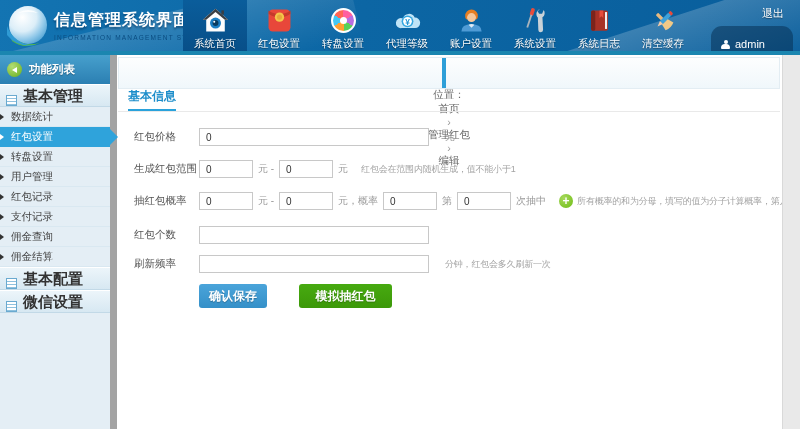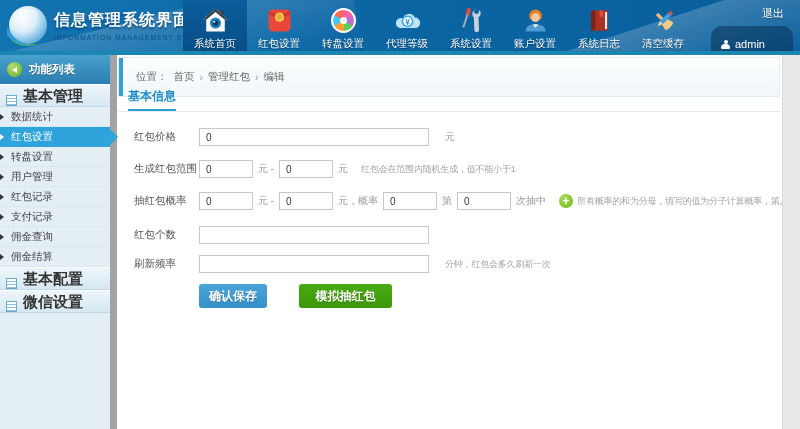--- a/index.html
+++ b/index.html
@@ -55,23 +55,23 @@
   .tri{width:0;height:0;border-left:4px solid #333;border-top:3px solid transparent;border-bottom:3px solid transparent;flex:none;}
   .side-item.active{background:#2fa3db;color:#fff;border-bottom-color:#2fa3db;}
   .side-item.active .tri{border-left-color:#fff;}
   .side-item.active .notch{position:absolute;right:-8px;top:50%;margin-top:-8px;width:0;height:0;
     border-left:8px solid #2fa3db;border-top:8px solid transparent;border-bottom:8px solid transparent;}
 
   
   #content{position:absolute;left:111px;top:55px;right:17px;bottom:0;background:#fff;}
   #gutter{position:absolute;right:0;top:55px;width:17px;bottom:0;background:#e9e9e9;border-left:1px solid #d9d9d9;}
 
-  #crumb{position:absolute;left:7px;top:2px;right:3px;height:40px;box-sizing:border-box;
+  #crumb{position:absolute;left:7px;top:2px;right:3px;height:32px;box-sizing:border-box;
     background:linear-gradient(#fdfefe,#f0f7fb);border:1px solid #e3edf3;display:flex;align-items:center;
-    font-size:10.5px;color:#666;}
+    font-size:10.5px;color:#666;flex-direction:column;}
   #crumb::before{content:"";width:4px;height:100%;background:#2e9fd8;margin-right:10px;flex:none;}
   #crumb .bc{margin:0 3px;}
   #crumb .sep{color:#999;margin:0 2px;}
   #crumb .link{cursor:pointer;}
 
   #tab{position:absolute;left:17px;top:33px;font-size:12px;font-weight:bold;color:#1c8dca;
     padding-bottom:4px;border-bottom:3px solid #2aa2db;cursor:pointer;}
   #tab-divider{position:absolute;left:7px;right:3px;top:56px;height:1px;background:#e9e9e9;}
 
   .frow{position:absolute;left:23px;display:flex;align-items:center;height:20px;white-space:nowrap;}
@@ -161,41 +161,41 @@
             <circle cx="16" cy="17" r="7" fill="#35a7e0"></circle>
             <circle cx="16" cy="17" r="5.2" fill="#ffffff"></circle>
             <text x="16" y="21" font-size="10" font-weight="bold" text-anchor="middle" fill="#2496d4">¥</text>
           </svg>
         </span>
         <span class="nlabel">代理等级</span>
       </div>
       <div class="nav-item">
         <span class="nicon">
           <svg viewBox="0 0 32 32">
+            <path d="M16 3 a7.5 7.5 0 0 1 7.5 8 q0 2.5-1.2 3.5 h-12.6 q-1.2-1-1.2-3.5 a7.5 7.5 0 0 1 7.5-8" fill="#e67e22"></path>
+            <circle cx="16" cy="12.5" r="5.3" fill="#f6c79a"></circle>
+            <path d="M4 29 q0-8.5 12-8.5 q12 0 12 8.5 z" fill="#4f9bd5"></path>
+            <path d="M12.5 21 l3.5 3.5 l3.5-3.5 q-3.5-1.6-7 0" fill="#ddeaf6"></path>
+          </svg>
+        </span>
+        <span class="nlabel">账户设置</span>
+      </div>
+      <div class="nav-item">
+        <span class="nicon">
+          <svg viewBox="0 0 32 32">
             <g transform="rotate(18 16 16)">
               <rect x="7" y="3" width="4.5" height="9" rx="2" fill="#e74c3c"></rect>
               <rect x="8.2" y="11" width="2.2" height="16" fill="#aab4bc"></rect>
             </g>
             <g transform="rotate(-20 22 14)">
               <path d="M25 3 a6 6 0 0 0 -5.5 8.5 l-4.5 14 a2.8 2.8 0 0 0 5.4 1.6 l4.3-14 a6 6 0 0 0 4.3-7.6 l-3.2 3.4 l-3.4-1 l-0.6-3.5 z" fill="#c9d2d8"></path>
             </g>
           </svg>
         </span>
         <span class="nlabel">系统设置</span>
-      </div>
-      <div class="nav-item">
-        <span class="nicon">
-          <svg viewBox="0 0 32 32">
-            <path d="M16 3 a7.5 7.5 0 0 1 7.5 8 q0 2.5-1.2 3.5 h-12.6 q-1.2-1-1.2-3.5 a7.5 7.5 0 0 1 7.5-8" fill="#e67e22"></path>
-            <circle cx="16" cy="12.5" r="5.3" fill="#f6c79a"></circle>
-            <path d="M4 29 q0-8.5 12-8.5 q12 0 12 8.5 z" fill="#4f9bd5"></path>
-            <path d="M12.5 21 l3.5 3.5 l3.5-3.5 q-3.5-1.6-7 0" fill="#ddeaf6"></path>
-          </svg>
-        </span>
-        <span class="nlabel">账户设置</span>
       </div>
       <div class="nav-item">
         <span class="nicon">
           <svg viewBox="0 0 32 32">
             <rect x="6" y="4" width="20" height="24" rx="2" fill="#a93226"></rect>
             <rect x="6" y="4" width="5" height="24" rx="2" fill="#7b241c"></rect>
             <rect x="22.5" y="6" width="2.5" height="20" fill="#f2f3f4"></rect>
             <path d="M16 4 h4.5 v9 l-2.25-2 l-2.25 2 z" fill="#e74c3c"></path>
           </svg>
         </span>

